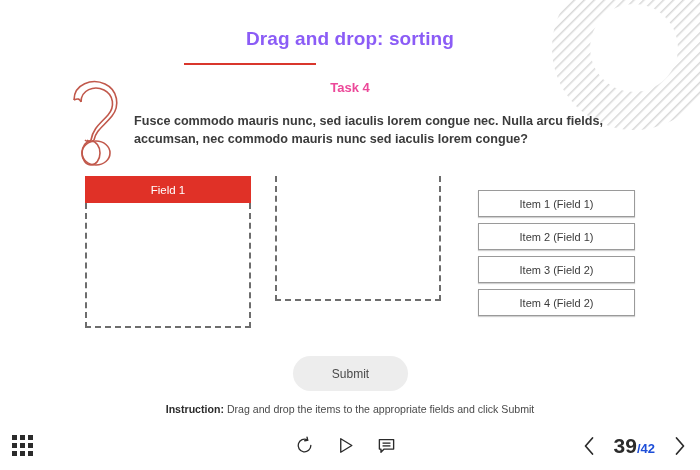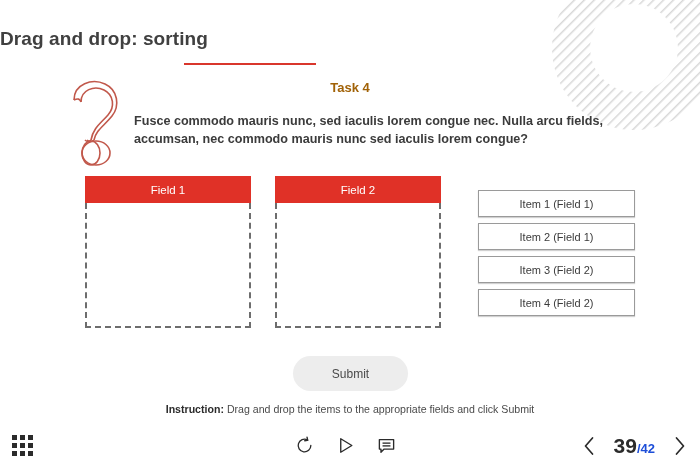--- a/index.html
+++ b/index.html
@@ -43,43 +43,43 @@
     height: 96px;
     pointer-events: none;
   }
 
   
   #title {
     position: absolute;
     left: 0;
     top: 28px;
     width: 700px;
-    text-align: left;
+    text-align: center;
     font-size: 19px;
     font-weight: bold;
-    color: #404040;
+    color: #8b5cf6;
     letter-spacing: 0.1px;
   }
   #title-underline {
     position: absolute;
     left: 184px;
     top: 63px;
     width: 132px;
     height: 2px;
     background: #d9362c;
   }
   #task-label {
     position: absolute;
     left: 0;
     top: 80px;
     width: 700px;
     text-align: center;
     font-size: 13px;
     font-weight: bold;
-    color: #a16207;
+    color: #ec4899;
   }
 
   #prompt {
     position: absolute;
     left: 134px;
     top: 112px;
     width: 474px;
     font-size: 12.6px;
     font-weight: bold;
     color: #3b3b3b;
@@ -249,21 +249,20 @@
   <div id="title-underline"></div>
   <div id="task-label">Task 4</div>
   <div id="prompt">Fusce commodo mauris nunc, sed iaculis lorem congue nec. Nulla arcu fields, accumsan, nec commodo mauris nunc sed iaculis lorem congue?</div>
 
   <div class="field" id="field-1">
     <div class="field-header">Field 1</div>
     <div class="field-dropzone"></div>
   </div>
 
   <div class="field" id="field-2">
-    <div class="field-header">Field 2</div>
     <div class="field-dropzone"></div>
   </div>
 
   <div id="items">
     <div class="drag-item">Item 1 (Field 1)</div>
     <div class="drag-item">Item 2 (Field 1)</div>
     <div class="drag-item">Item 3 (Field 2)</div>
     <div class="drag-item">Item 4 (Field 2)</div>
   </div>
 

